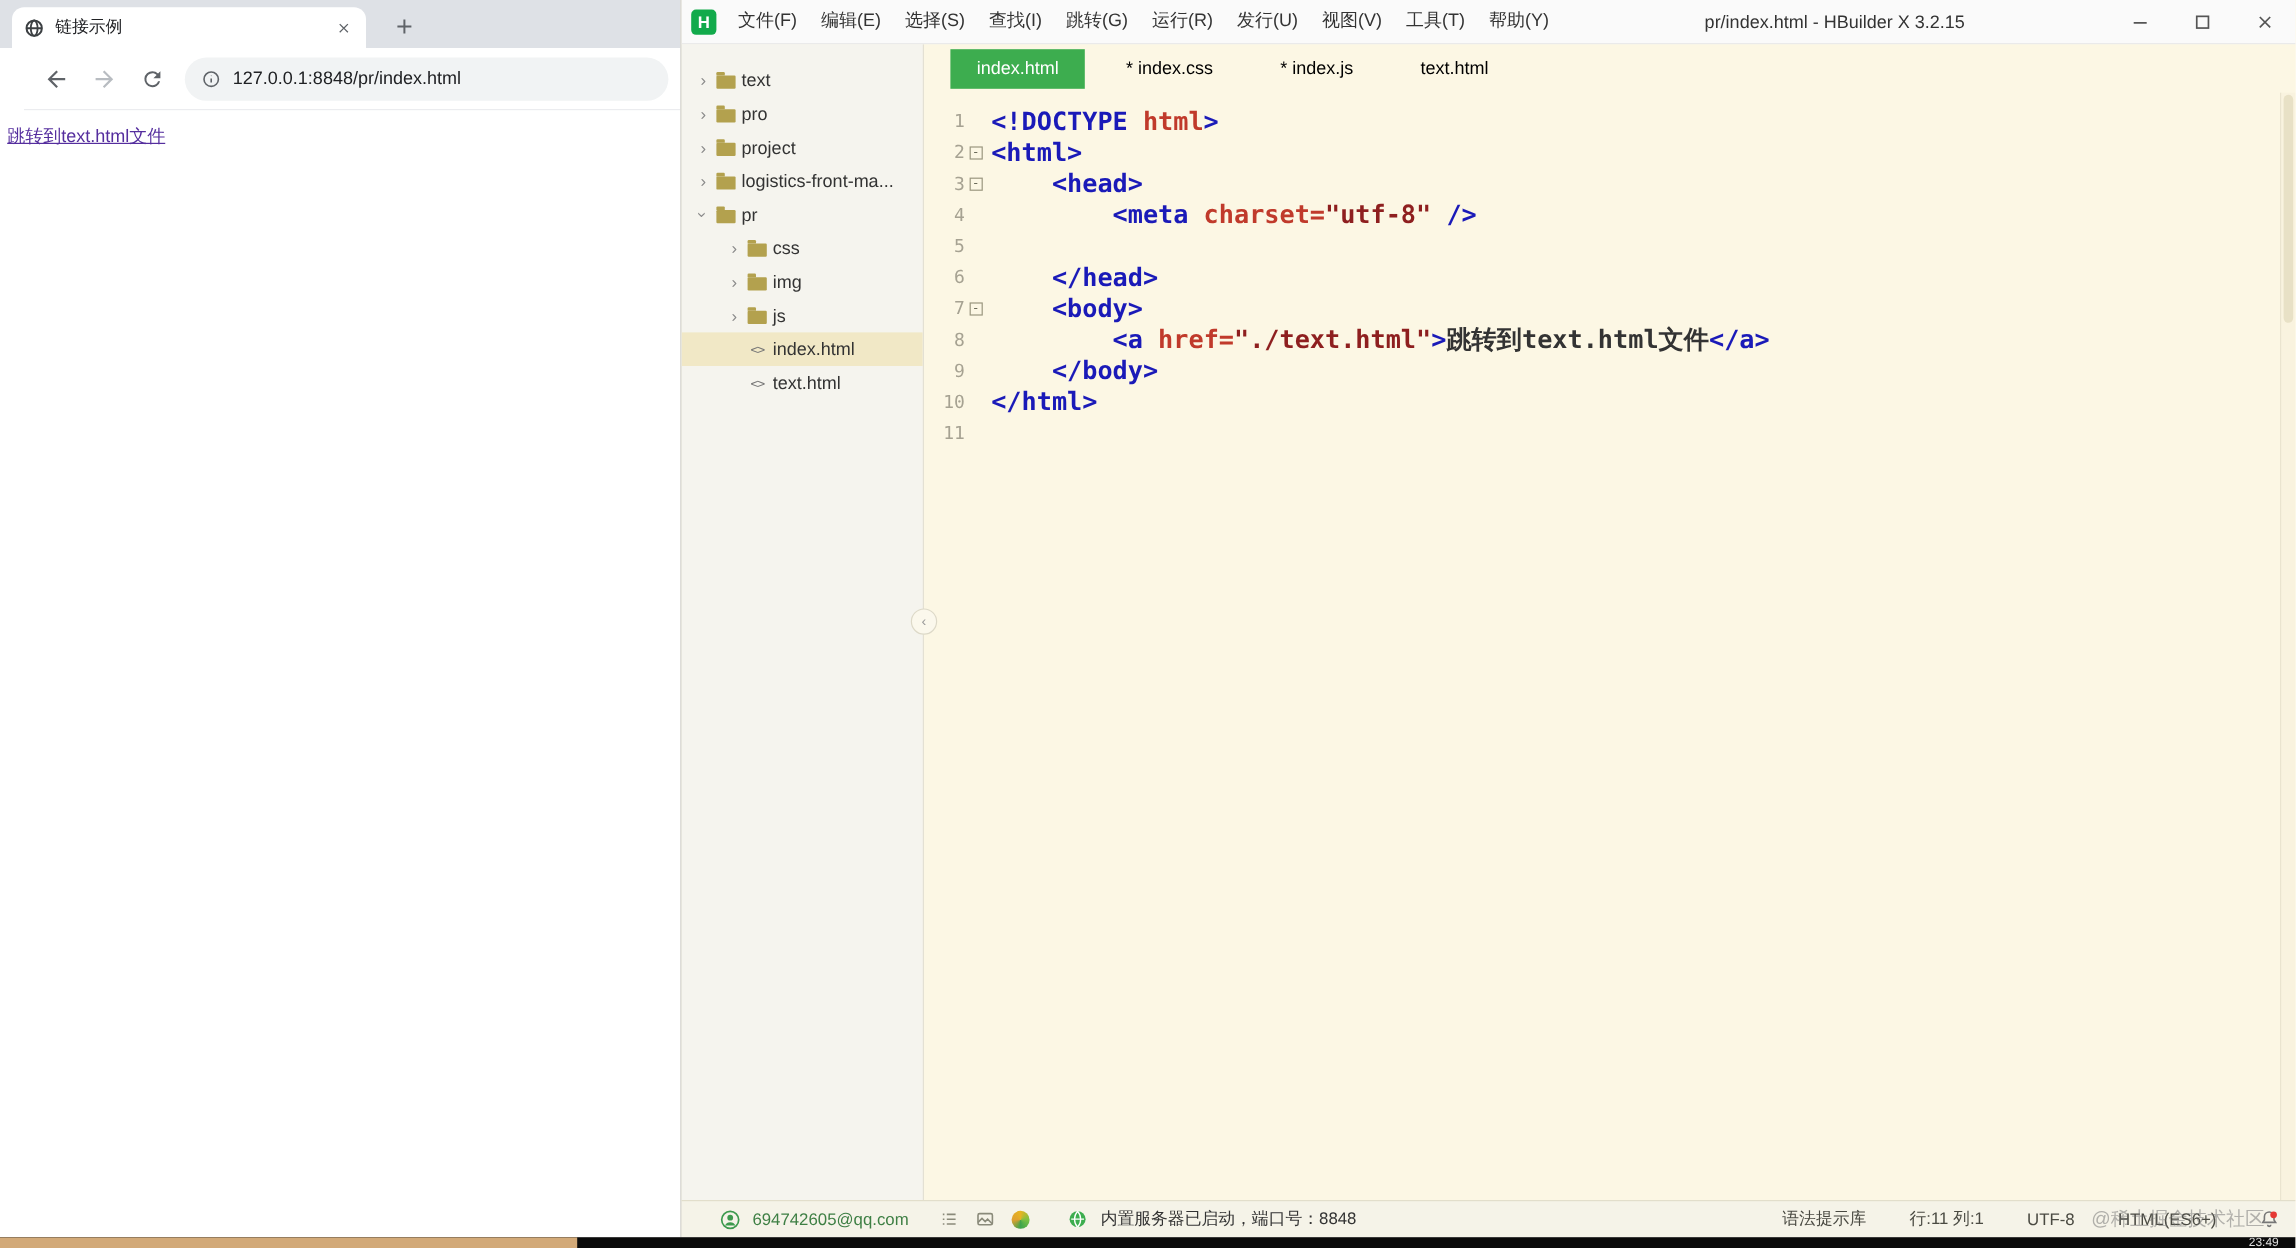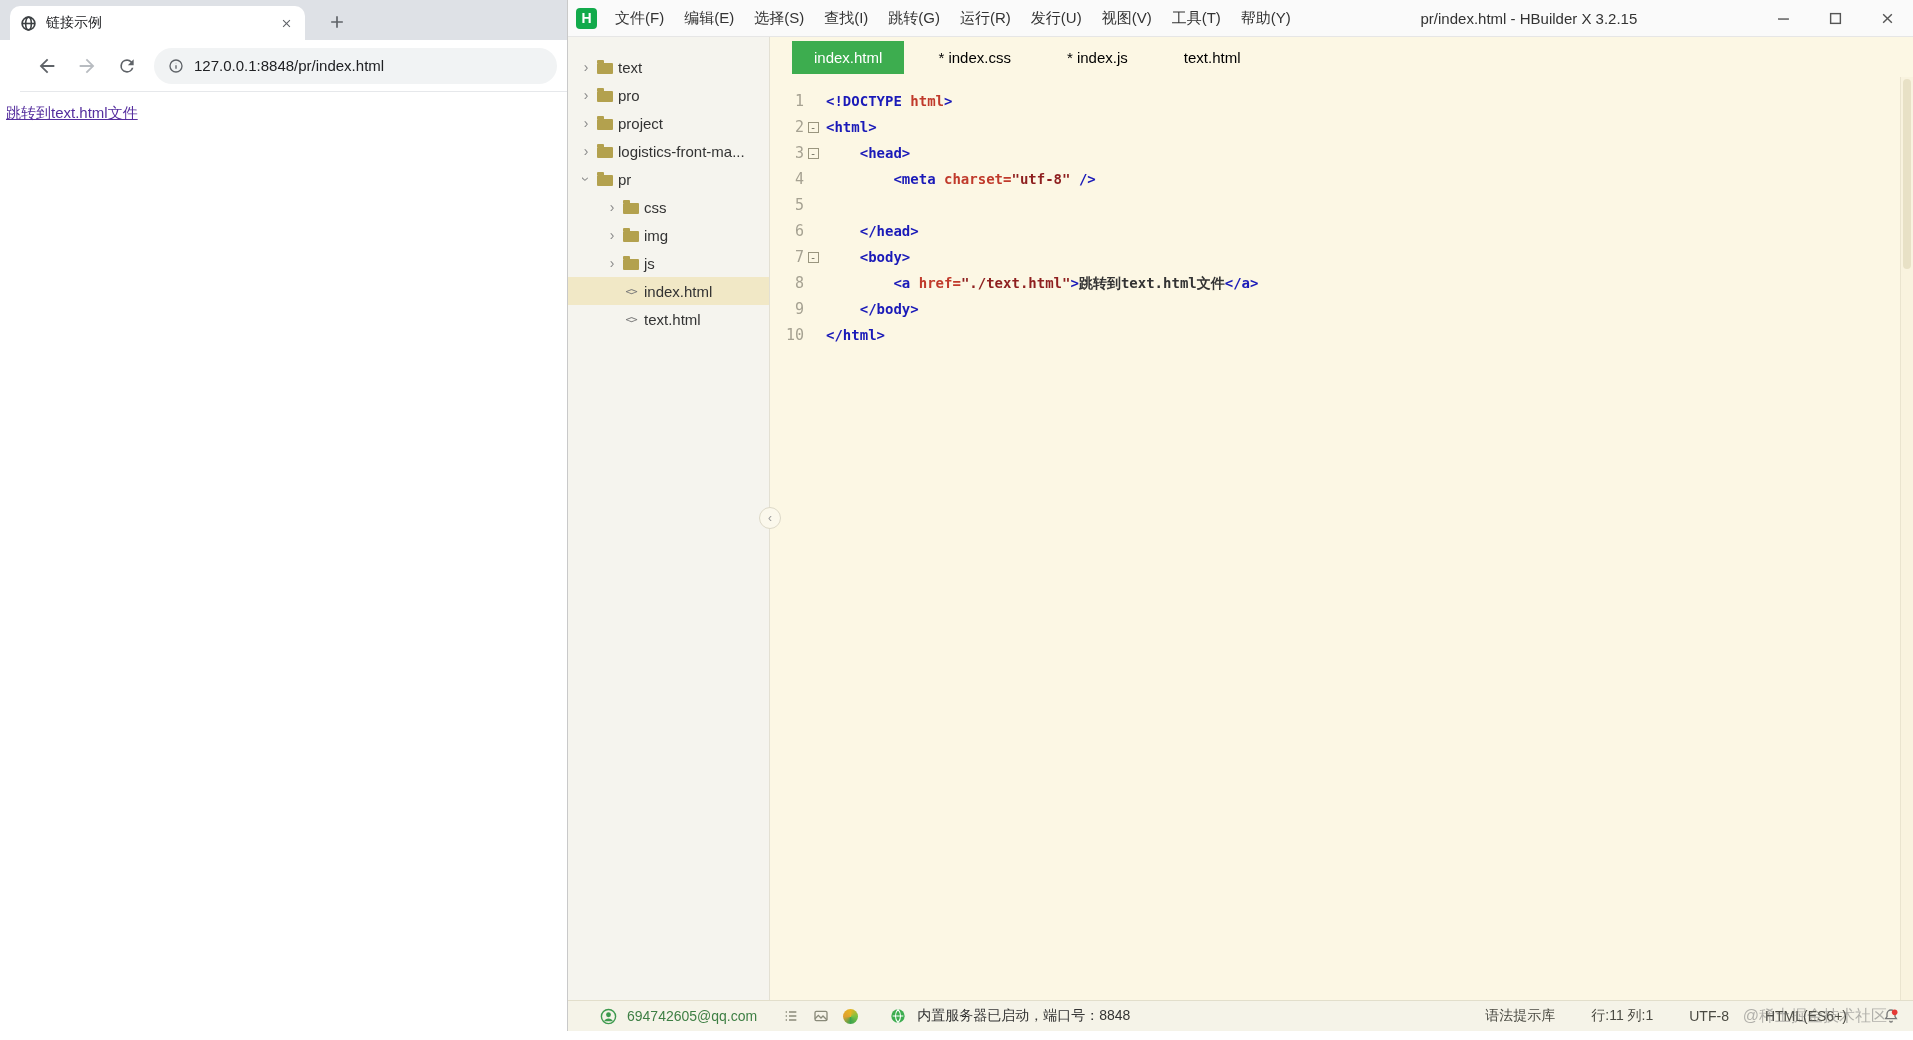--- a/index.html
+++ b/index.html
@@ -45,21 +45,21 @@
 
   .editor{flex:1;display:flex;flex-direction:column;position:relative;background:#FCF7E4;min-width:0;}
   .tabsrow{height:40px;display:flex;align-items:center;padding-left:22px;gap:12px;flex:none;}
   .ed-tab{font-size:15px;color:#000000;padding:0 22px;height:33px;line-height:33px;white-space:nowrap;cursor:default;}
   .ed-tab.active{background:#3DAD4F;color:#fff;}
   .codearea{flex:1;position:relative;padding-top:11px;overflow:hidden;}
   .cline{display:flex;height:26px;line-height:26px;}
   .lnum{width:34px;text-align:right;font-family:"DejaVu Sans Mono",monospace;font-size:15px;color:#A6A292;flex:none;}
   .lfold{width:18px;display:flex;align-items:center;justify-content:center;flex:none;}
   .foldbox{width:11px;height:11px;border:1px solid #9a967f;font-style:normal;font-size:11px;line-height:8px;text-align:center;color:#6b6b5a;background:#FCF7E4;}
-  .lcode{white-space:pre;font-family:"DejaVu Sans Mono",monospace;font-size:14px;font-weight:bold;padding-left:4px;}
+  .lcode{white-space:pre;font-family:"DejaVu Sans Mono",monospace;font-size:21px;font-weight:bold;padding-left:4px;}
   .c-tag{color:#1A1AB8;}
   .c-attr{color:#C03A2B;}
   .c-str{color:#8E1F1F;}
   .c-text{color:#333;}
   .c-plain{color:#333;}
   .vscroll{position:absolute;right:0;top:0;bottom:0;width:13px;border-left:1px solid #EAE4CF;background:#F9F3DF;}
   .vthumb{position:absolute;top:2px;left:2px;right:2px;height:190px;background:#E8E1C6;border-radius:4px;}
   .collapse-handle{position:absolute;left:-11px;top:470px;width:22px;height:22px;border-radius:50%;background:#FBF8EC;border:1px solid #DDD9C8;display:flex;align-items:center;justify-content:center;color:#999;font-size:12px;z-index:5;}
 
   .statusbar{height:31px;background:#F5F3E8;border-top:1px solid #E2DECB;display:flex;align-items:center;font-size:14px;color:#333;padding:0 14px 0 32px;gap:10px;flex:none;}
@@ -280,20 +280,25 @@
               <div class="cline">
                 <span class="lnum">9</span>
                 <span class="lfold"></span>
                 <span class="lcode"><span class="c-plain">    </span><span class="c-tag">&lt;/body&gt;</span></span>
               </div>
               <div class="cline">
                 <span class="lnum">10</span>
                 <span class="lfold"></span>
                 <span class="lcode"><span class="c-tag">&lt;/html&gt;</span></span>
               </div>
+              <div class="cline">
+                <span class="lnum">11</span>
+                <span class="lfold"></span>
+                <span class="lcode"></span>
+              </div>
             </div>
           <div class="vscroll">
             <div class="vthumb"></div>
           </div>
         </div>
       </div>
     </div>
 
     <div class="statusbar">
       <span style="display:flex;">
@@ -338,14 +343,18 @@
               <path d="M10 19a2 2 0 0 0 4 0" fill="none" stroke="#777" stroke-width="2"></path>
               <circle cx="17.5" cy="6.5" r="4.2" fill="#E53935"></circle>
             </svg>
         </span>
       </span>
     </div>
   </div>
 
   <div class="watermark">@稀土掘金技术社区</div>
 
+  <div class="taskbar">
+    <div class="tan"></div>
+    <span class="clock">23:49</span>
+  </div>
 
 </div>
 
 </body></html>

